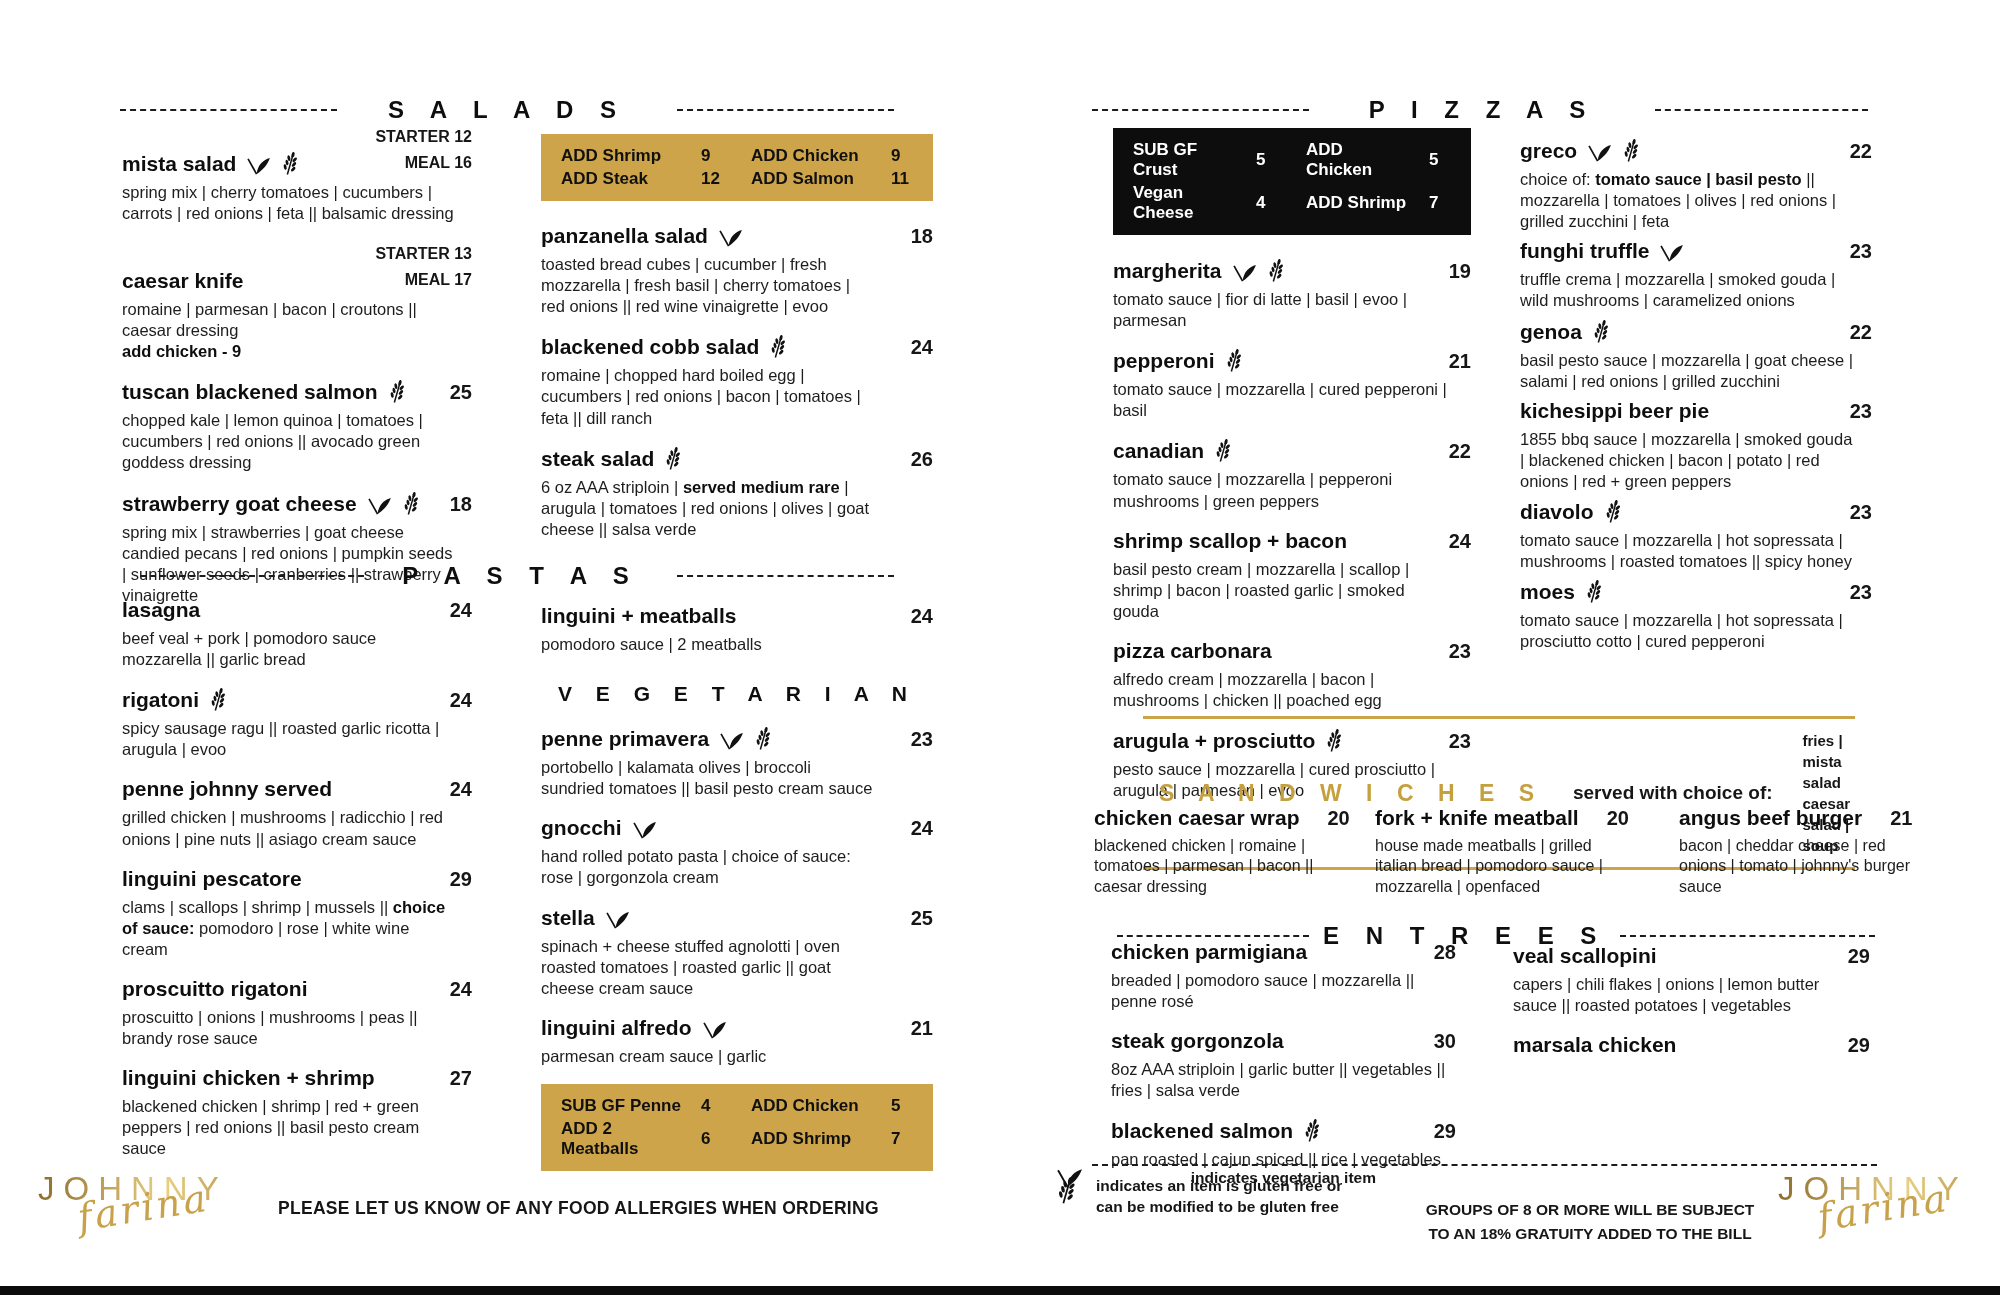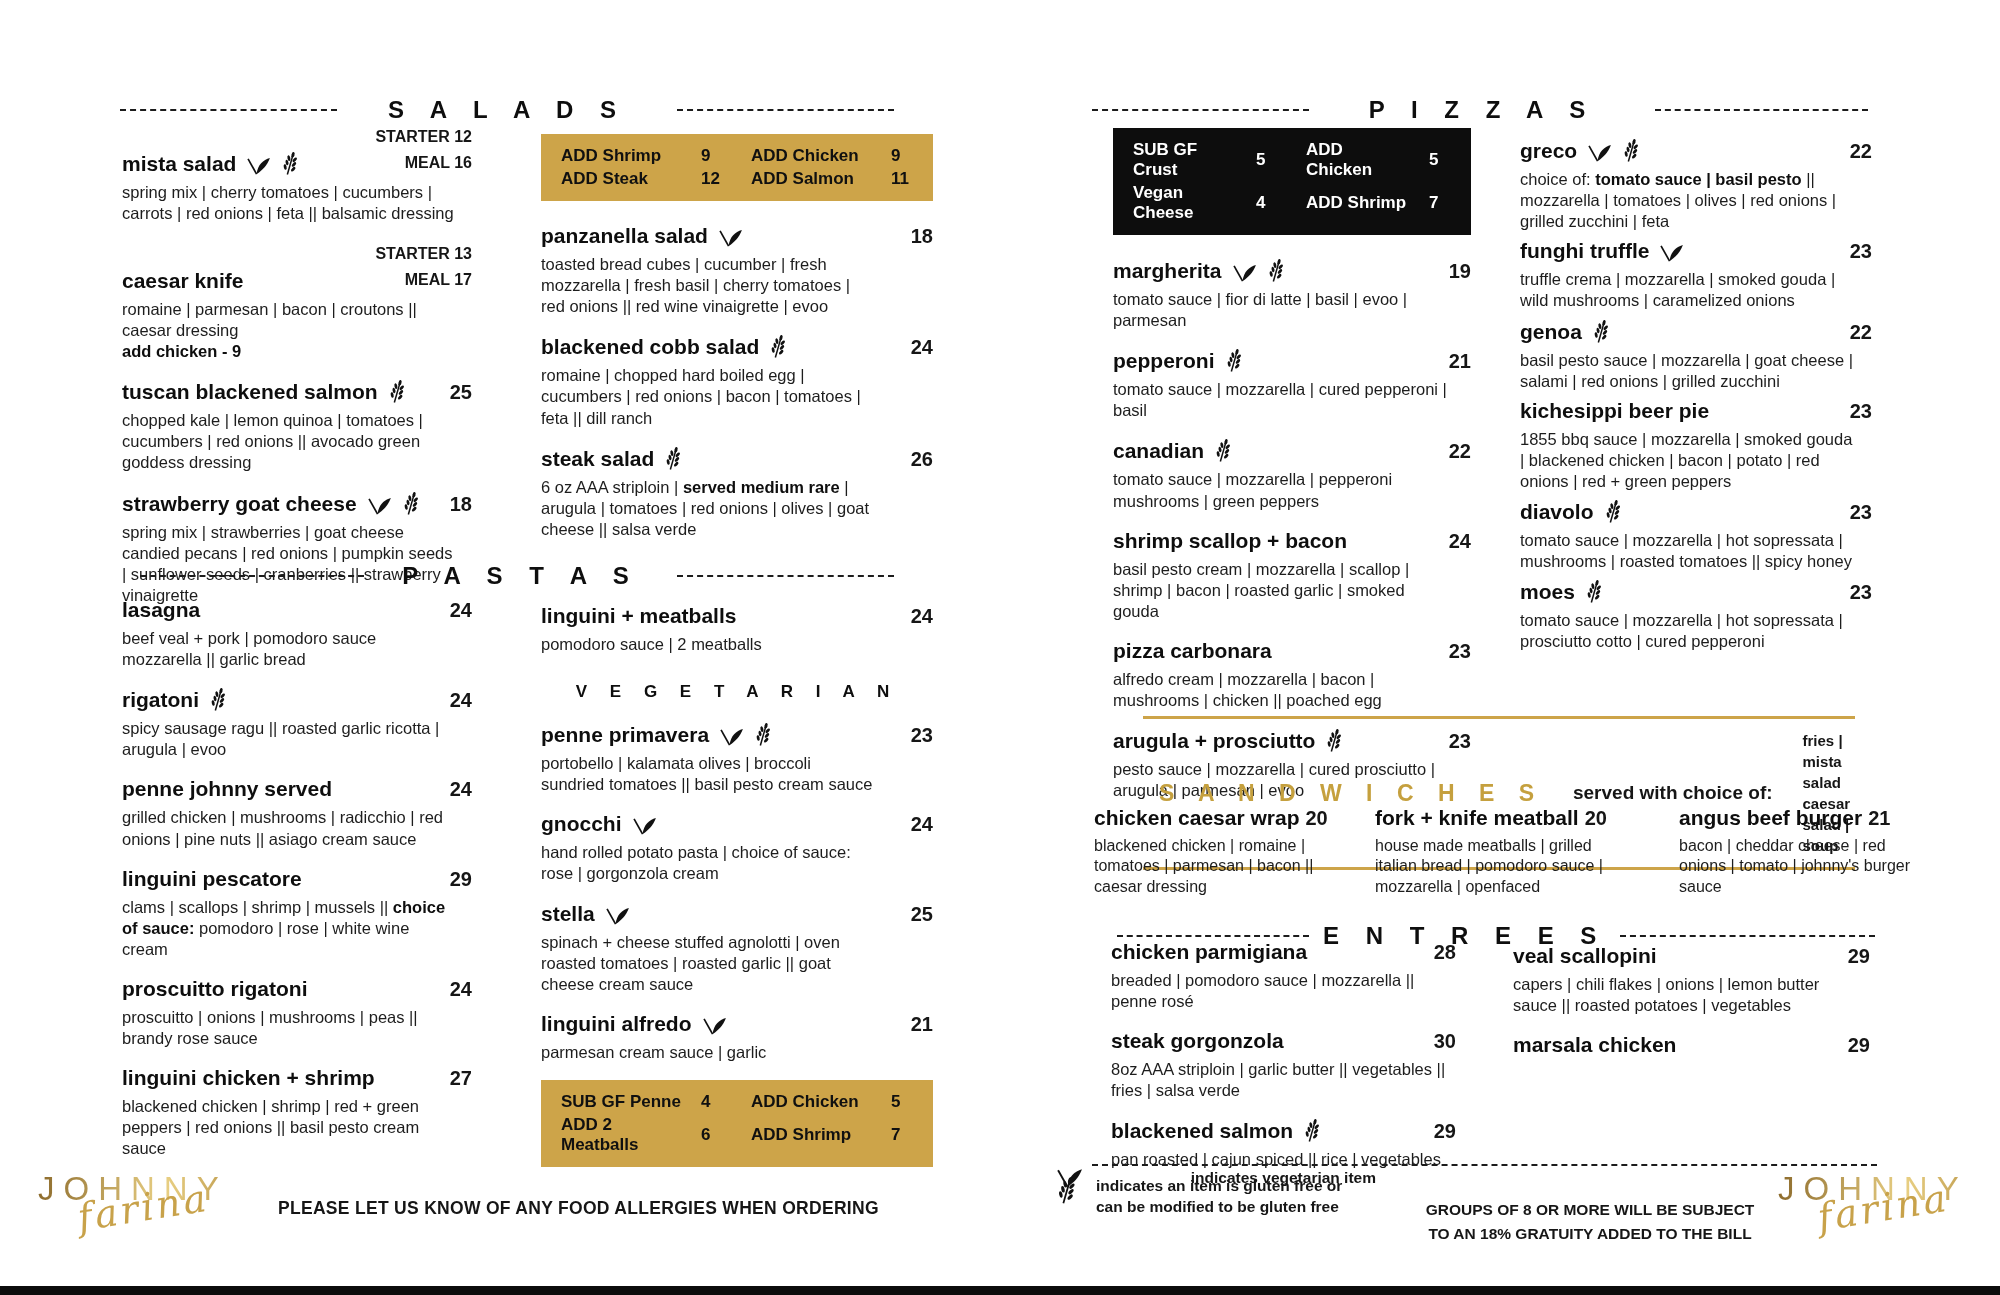--- a/index.html
+++ b/index.html
@@ -10,30 +10,30 @@
   .sec-h{position:absolute;display:flex;align-items:center;}
   .sec-title{font-weight:800;font-size:24px;letter-spacing:10px;text-align:center;white-space:nowrap;color:#0e0e0e;}
   .sec-h .mid{flex:1;text-align:center;}
   .dash{border-top:2.5px dashed #1c1c1c;height:0;}
   .item{margin-bottom:17px;}
   .tight .item{margin-bottom:7px;}
   .item-head{display:flex;align-items:flex-end;}
   .item-name{font-weight:800;font-size:21px;color:#0e0e0e;white-space:nowrap;}
   .ic{display:inline-flex;margin-left:10px;}
   .item-price{margin-left:auto;font-weight:800;font-size:20px;}
-  .sand .item-price{margin-left:6px;}
+  .sand .item-price{margin-left:28px;}
   .price-lines{margin-left:auto;text-align:right;font-weight:800;font-size:16px;line-height:1.62;}
   .item-desc{font-size:16.5px;line-height:1.28;margin-top:6px;max-width:335px;color:#1d1d1d;}
   .sand .item-desc{max-width:250px;font-size:16px;}
   .item-desc .b{font-weight:800;color:#0e0e0e;}
   .addon{display:grid;grid-template-columns:1fr 34px 1fr 22px;column-gap:16px;row-gap:3px;
          padding:12px 20px;font-weight:800;font-size:17px;margin-bottom:23px;align-items:center;}
   .addon.gold{background:var(--gold);color:#101010;}
   .addon.black{background:#0d0d0d;color:#ffffff;}
-  .subhead{text-align:center;font-weight:800;font-size:17px;letter-spacing:9px;margin:27px 0 20px;color:#0e0e0e;}
+  .subhead{text-align:center;font-weight:800;font-size:21px;letter-spacing:9px;margin:27px 0 20px;color:#0e0e0e;}
   .sand-header{position:absolute;display:flex;align-items:center;gap:30px;
                border-top:3px solid var(--gold);border-bottom:3px solid var(--gold);padding:11px 10px 11px 16px;}
   .sand-title{font-weight:800;font-size:23px;letter-spacing:9px;color:var(--gold-text);white-space:nowrap;}
   .served-label{font-weight:800;font-size:19px;white-space:nowrap;}
   .served-opts{font-weight:800;font-size:15px;line-height:1.4;}
   .legend{position:absolute;display:flex;gap:18px;align-items:flex-start;font-weight:700;font-size:15.5px;line-height:1.35;}
   .groups{position:absolute;font-weight:800;font-size:15.5px;line-height:1.55;text-align:center;}
   .allergy{position:absolute;font-weight:800;font-size:17.5px;letter-spacing:.3px;}
   .logo{position:absolute;width:230px;}
   .logo-top{font-size:33px;letter-spacing:9px;font-weight:400;

